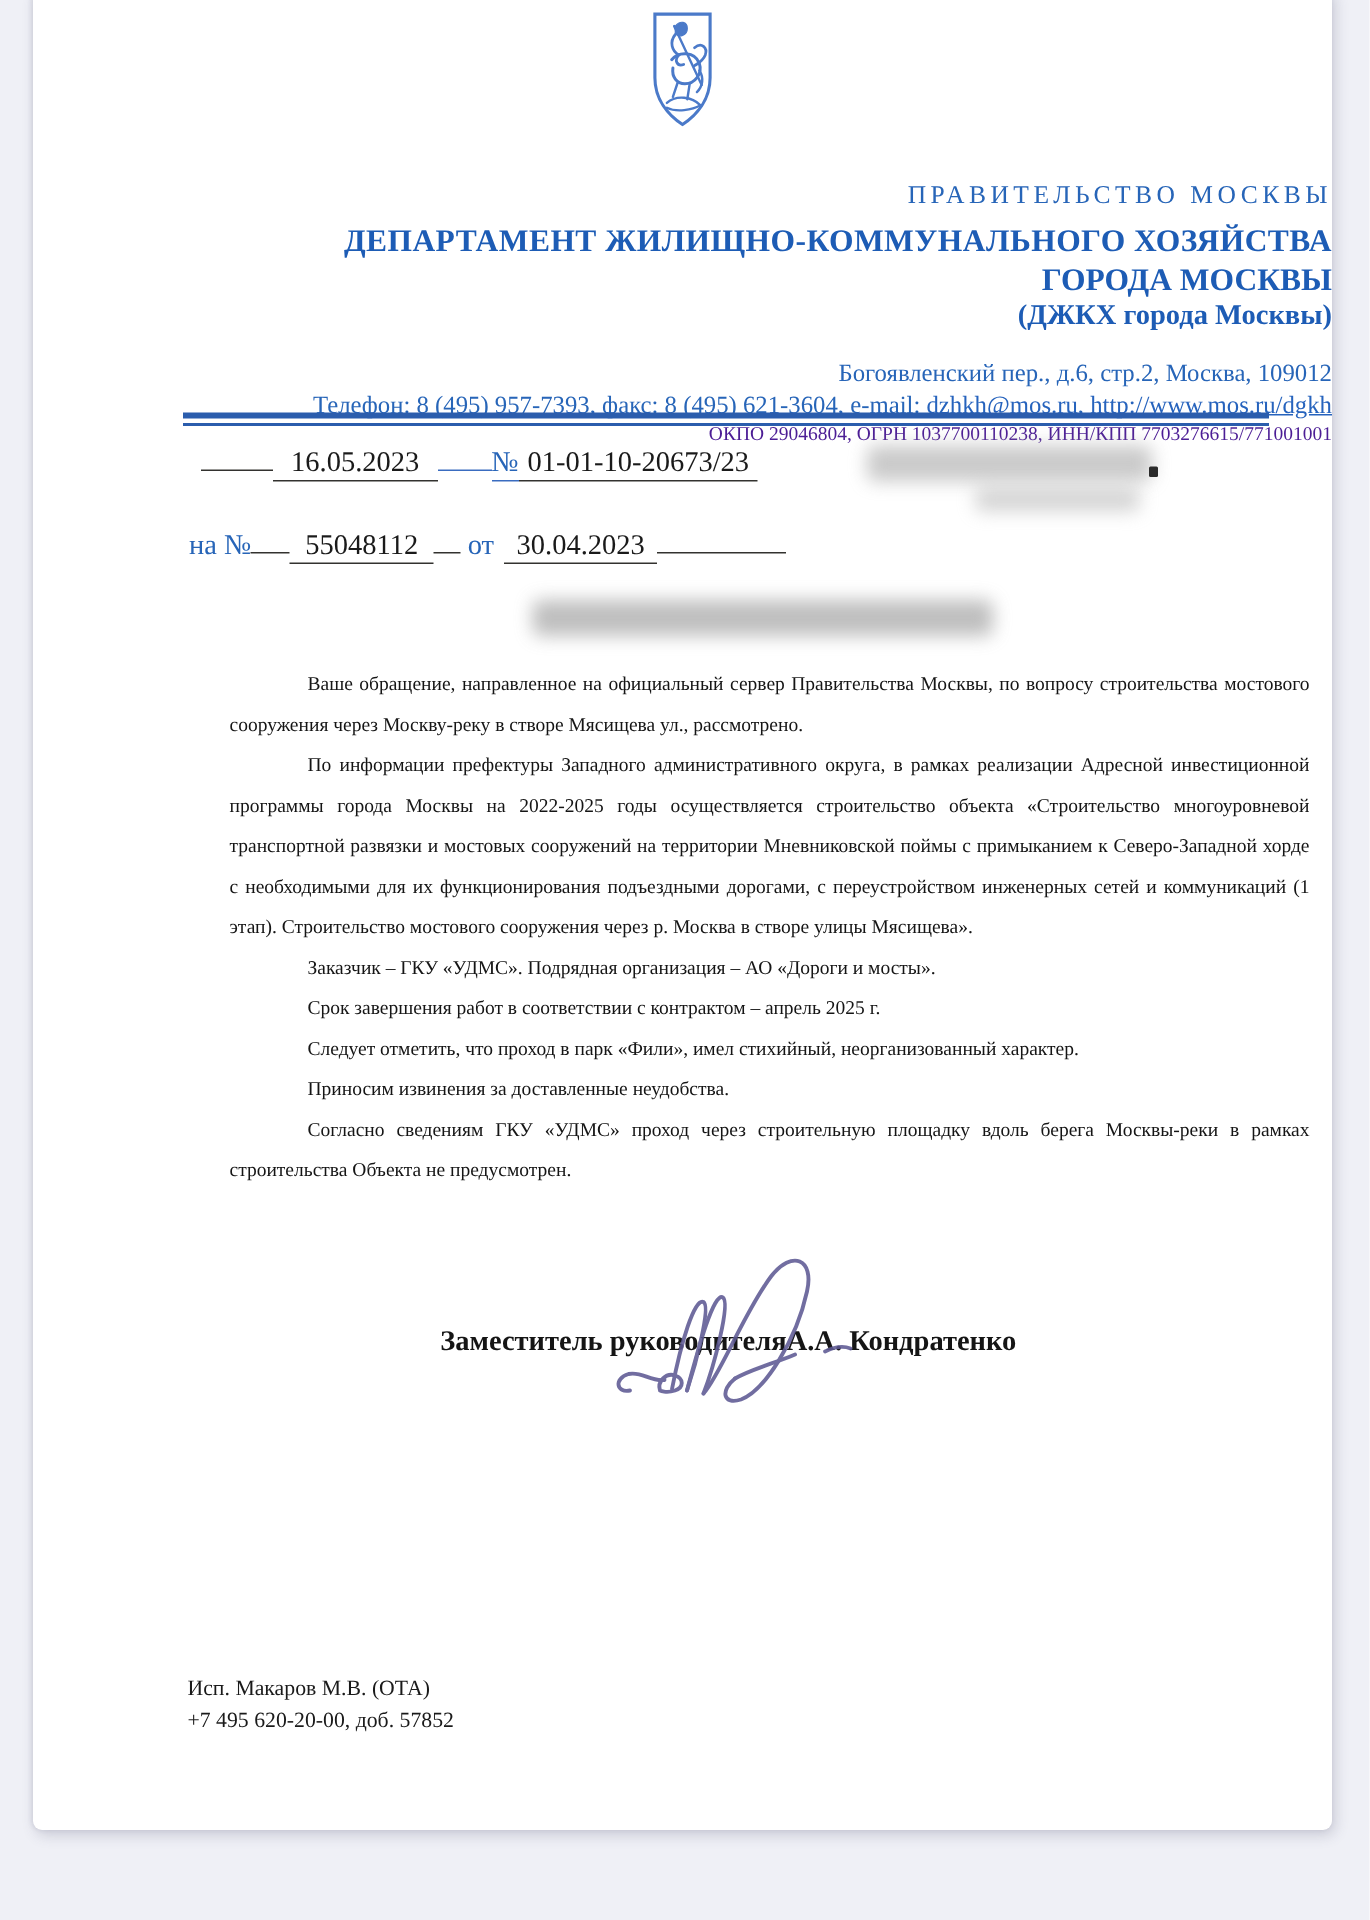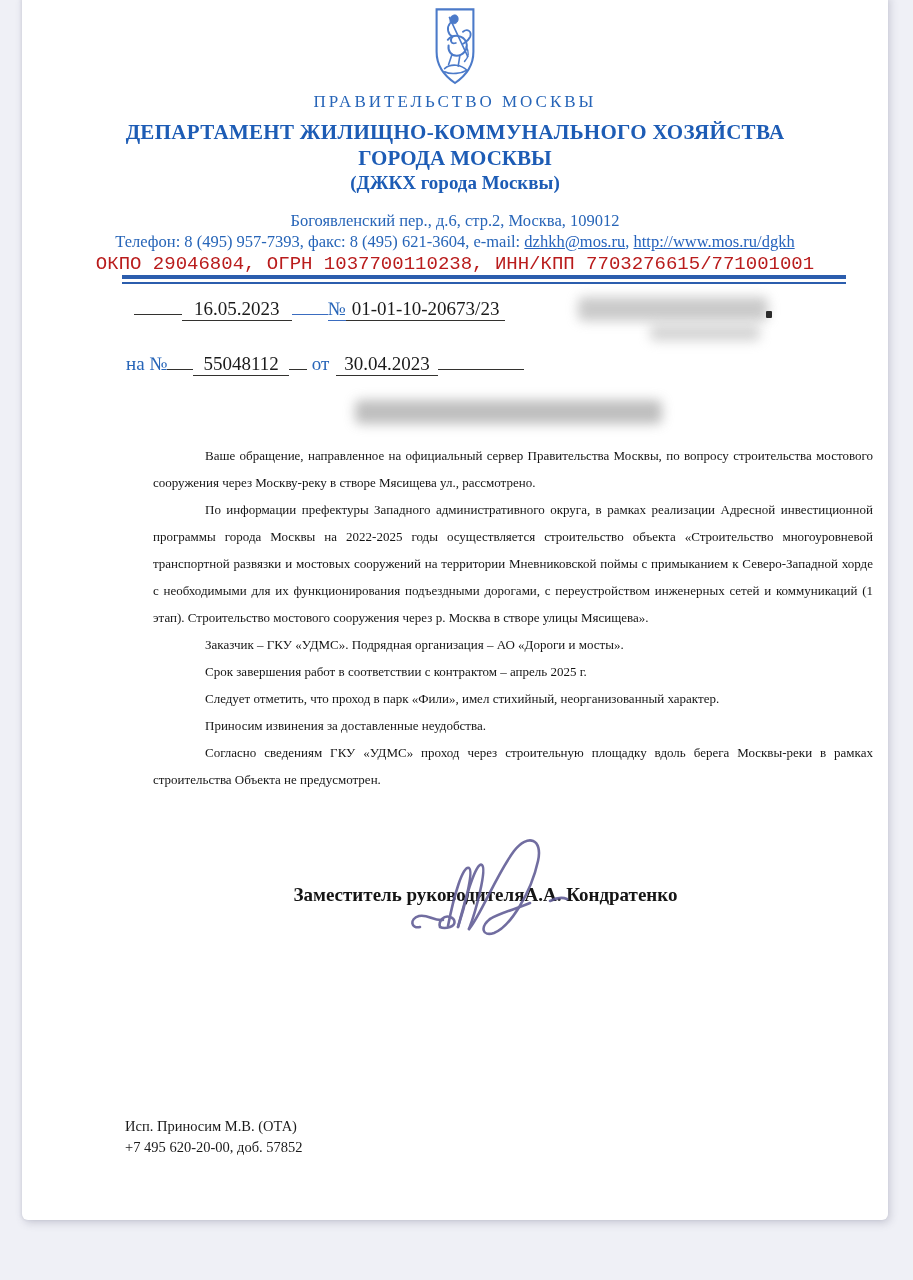--- a/index.html
+++ b/index.html
@@ -9,31 +9,31 @@
     font-family:"Liberation Serif","DejaVu Serif",serif;
     position:relative;overflow:hidden;
   }
   .paper{
     position:absolute;left:22px;top:-6px;width:866px;height:1226px;
     background:#ffffff;
     border-radius:2px 2px 6px 6px;
     box-shadow:2px 3px 9px rgba(70,70,100,.22), -1px 0 3px rgba(70,70,100,.10);
   }
   .abs{position:absolute;}
-  .center{left:0;right:0;text-align:center;}
+  .center{left:0;right:0;text-align:right;margin-top:28px;}
   
   .emblem{left:50%;top:12px;transform:translateX(-50%);width:48px;height:82px;}
   .gov-name{top:98px;font-size:17px;letter-spacing:3px;color:#2765b8;}
   .dept-1{top:126px;font-size:21px;font-weight:bold;color:#1d5cb5;letter-spacing:.3px;}
   .dept-2{top:152px;font-size:21px;font-weight:bold;color:#1d5cb5;}
   .dept-short{top:178px;font-size:19px;font-weight:bold;color:#1d5cb5;}
   .addr{top:217px;font-size:16.5px;color:#2765b8;}
   .contacts{top:238px;font-size:16.5px;color:#2765b8;}
   .contacts a{color:#2663bd;text-decoration:underline;cursor:pointer;}
-  .registry{top:259px;font-size:19px;color:#b91c1c;font-family:Liberation Mono, monospace;}
+  .registry{top:259px;font-size:13px;color:#4c1d95;}
   .rule{left:100px;top:281px;width:724px;height:3px;
         border-top:4px solid #2b5dad;border-bottom:2px solid #2b5dad;}
   
   .ref1{left:112px;top:304px;font-size:19px;color:#1a1a1a;white-space:nowrap;text-decoration:underline;}
   .ref2{left:104px;top:359px;font-size:19px;color:#1a1a1a;white-space:nowrap;}
   .useg{display:inline-block;border-bottom:1.6px solid #33322f;}
   .useg-blue{display:inline-block;border-bottom:1.8px solid #3a6cc0;}
   .blue-t{color:#2765b8;}
   .sp{display:inline-block;}
   
@@ -121,17 +121,17 @@
       <path d="M36,90 C34,84 40,78 46,80 C52,82 52,88 46,90 C40,92 36,90 36,90"></path>
       <path d="M44,89 C50,58 59,28 65,31 C70,34 60,72 54,90"></path>
       <path d="M54,90 C62,60 72,24 78,28 C83,32 72,74 65,92"></path>
       <path d="M65,92 C76,80 92,38 110,14 C124,-4 139,2 134,24 C127,56 106,90 90,96 C78,100 76,90 86,82"></path>
       <path d="M86,82 C96,76 112,72 126,66"></path>
       <path d="M146,64 C152,61 158,60 163,62"></path>
     </g>
   </svg>
 
   <div class="abs footer">
-    <div>Исп. Приносим М.В. (ОТА)</div>
+    <div>Исп. Макаров М.В. (ОТА)</div>
     <div>+7 495 620-20-00, доб. 57852</div>
   </div>
 
 </div>
 
 </body></html>

